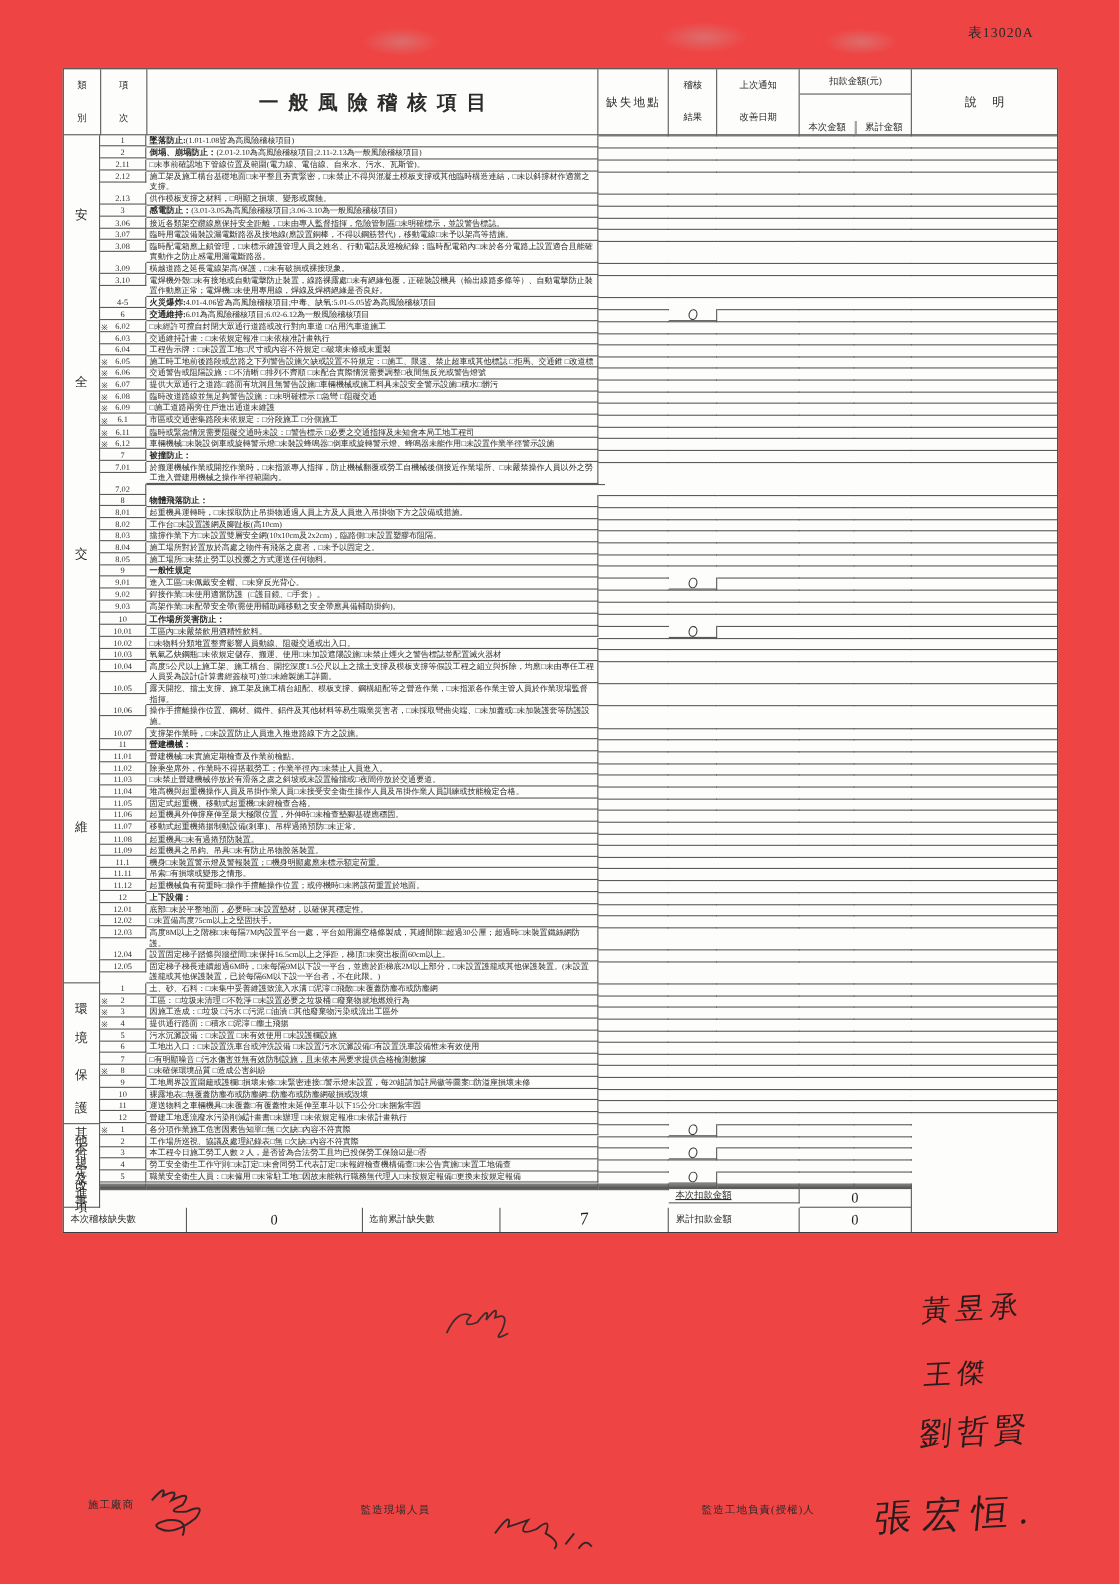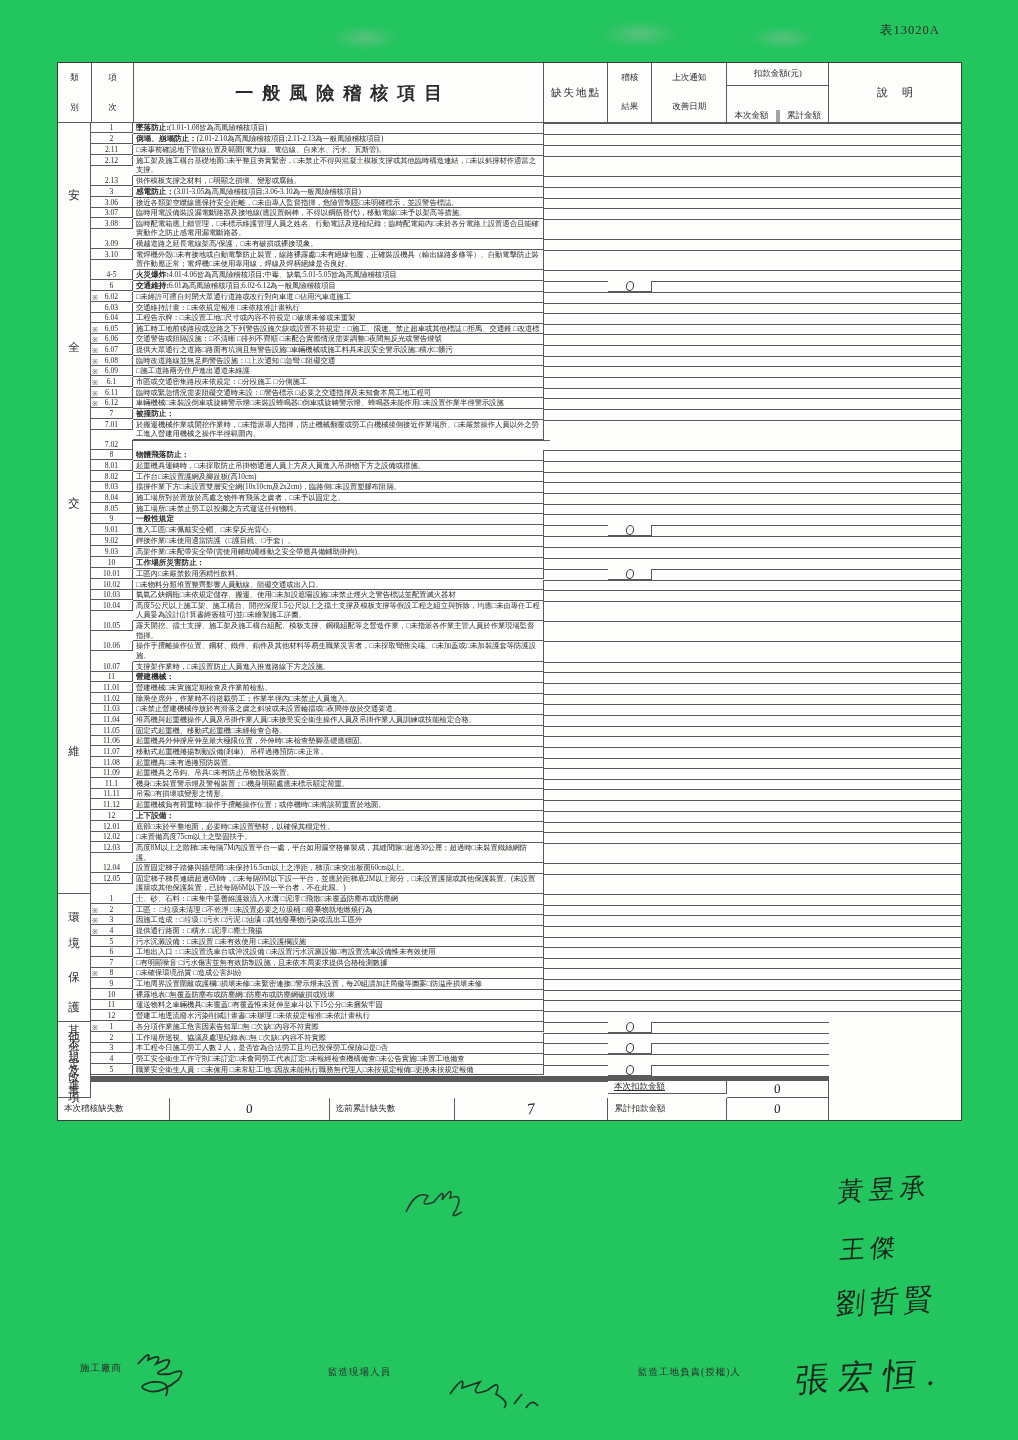--- a/index.html
+++ b/index.html
@@ -1,17 +1,17 @@
 <!DOCTYPE html>
 <html><head>
 <meta charset="utf-8">
 <style>
   * { margin:0; padding:0; box-sizing:border-box; }
   body { background:#e8e8e6; font-family:"Liberation Serif","DejaVu Serif",serif; }
-  .page { position:relative; width:1018px; height:1440px; background:#22c55e; margin:0 auto;
+  .page { position:relative; width:1018px; height:1440px; background:#ef4444; margin:0 auto;
           color:#2a2a2a; overflow:hidden; }
   .artifact { position:absolute; border-radius:50%; background:radial-gradient(closest-side,#b9b9b4,transparent); opacity:.35; }
   .formno { position:absolute; top:22px; left:880px; font-size:12.5px; letter-spacing:1px; }
 
   .table { position:absolute; left:57px; top:62px; width:905px; border:1.4px solid #3c3c3c; background:#fdfdfb; }
   .hrow { display:flex; height:60px; }
   .cell { border-right:1px solid #5a5a5a; border-bottom:1px solid #5a5a5a; overflow:hidden; }
   .hcell { display:flex; flex-direction:column; align-items:center; justify-content:space-around; font-size:8.5px; text-align:center; }
   .c-cat  { width:34px; }
   .c-item { width:42px; }
@@ -22,21 +22,21 @@
   .c-a1   { width:50px; }
   .c-a2   { width:52px; }
   .c-rem  { width:132px; border-right:none; }
   .h-title { font-size:18px; font-weight:bold; letter-spacing:9px; justify-content:center; flex-direction:row; padding-left:9px; }
   .h-loc { font-size:10.5px; letter-spacing:2px; flex-direction:row; justify-content:center; align-items:center; }
   .h-two { line-height:2.2; }
   .h-deduct { width:102px; display:flex; flex-direction:column; border-right:1px solid #5a5a5a; border-bottom:1px solid #5a5a5a;gap:24px; }
   .h-deduct .top { height:26px; display:flex; align-items:center; justify-content:center; font-size:8.5px; border-bottom:1px solid #5a5a5a; }
   .h-deduct .bot { flex:1; display:flex; }
   .h-deduct .bot div { flex:1; display:flex; align-items:center; justify-content:center; font-size:8.5px; }
-  .h-deduct .bot div:first-child { border-right:4px solid #a3a3a3; }
+  .h-deduct .bot div:first-child { border-right:2px solid #a3a3a3; }
   .h-rem { font-size:11px; letter-spacing:14px; flex-direction:row; justify-content:center; padding-left:14px; }
 
   .band { display:flex; }
   .band .cat { width:34px; border-right:1px solid #5a5a5a; border-bottom:1px solid #5a5a5a; position:relative; }
   .band .cat span { position:absolute; left:0; width:100%; text-align:center; font-size:11.5px; }
   .band .rows { width:870px; }
   .row { display:flex; }
   .row > div { height:100%; }
   .r1 { height:12.6px; } .r2 { height:21.4px; }
   .r1e { height:12.5px; } .r1o { height:13.4px; } .rb { height:14.3px; } .rq { height:22px; }
@@ -393,21 +393,21 @@
               <div class="cell c-a1 r1"></div>
               <div class="cell c-a2 r1"></div>
               <div class="cell c-rem r1"></div>
             </div>
             <div class="row">
               <div class="cell c-item itemcell r1">
                 <span class="star">※</span>
                 <span>6.08</span>
               </div>
               <div class="cell c-text textcell r1">
-                <span>臨時改道路線並無足夠警告設施：□上次通知 □急彎 □阻礙交通</span>
+                <span>臨時改道路線並無足夠警告設施：□未明確標示 □急彎 □阻礙交通</span>
               </div>
               <div class="cell c-loc r1"></div>
               <div class="cell c-res rescell r1"></div>
               <div class="cell c-date r1"></div>
               <div class="cell c-a1 r1"></div>
               <div class="cell c-a2 r1"></div>
               <div class="cell c-rem r1"></div>
             </div>
             <div class="row">
               <div class="cell c-item itemcell r1">

